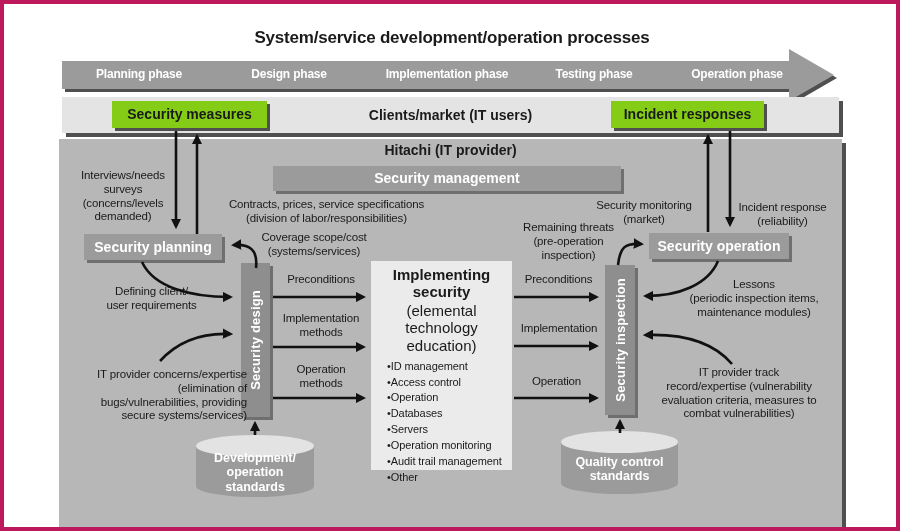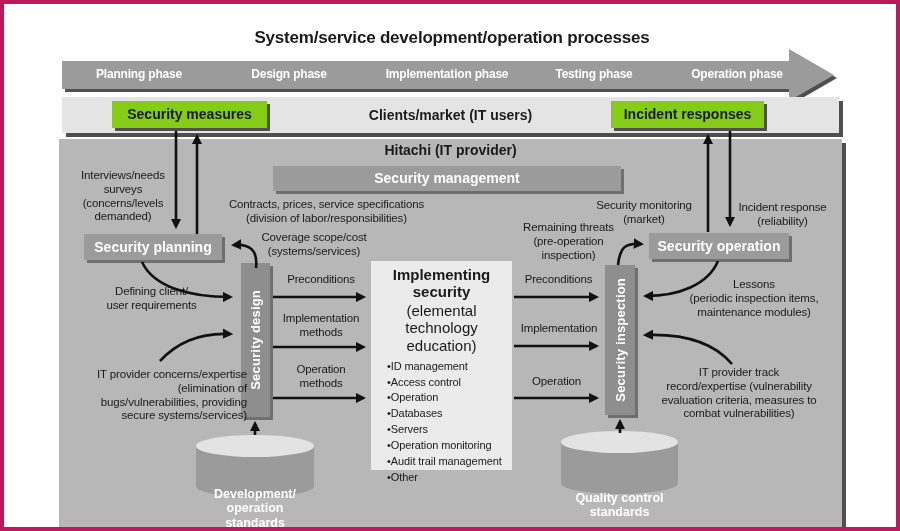--- a/index.html
+++ b/index.html
@@ -99,21 +99,21 @@
   .fl-precond-right { left:452px; top:134px; width:95px; }
   .fl-impl-right    { left:450px; top:183px; width:100px; }
   .fl-oper-right    { left:455px; top:236px; width:85px; }
 
   .cyl { position:absolute; }
   .cyl-dev     { left:137px; top:296px; width:118px; height:62px; }
   .cyl-quality { left:502px; top:292px; width:117px; height:63px; }
   .cyl svg { position:absolute; left:0; top:0; }
   .cyl-label {
     position:absolute; left:0; top:16px; width:100%; text-align:center;
-    color:#fff; font-weight:bold; font-size:12.5px; line-height:1.15;margin-top:36px;
+    color:#fff; font-weight:bold; font-size:12.5px; line-height:1.15;
   }
 
   .arrows { position:absolute; left:0; top:0; pointer-events:none; }
 </style>
 </head>
 <body>
 
 <div class="page">
 
   <div class="diagram-title">System/service development/operation processes</div>

